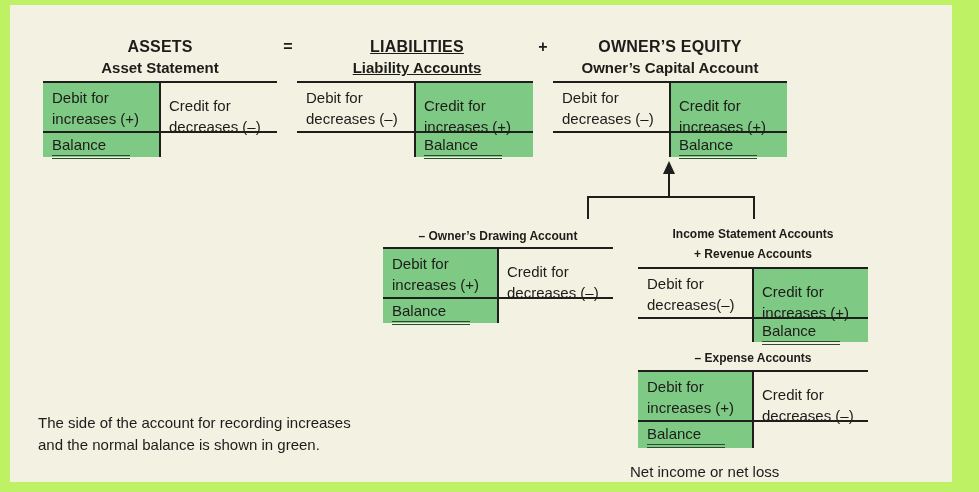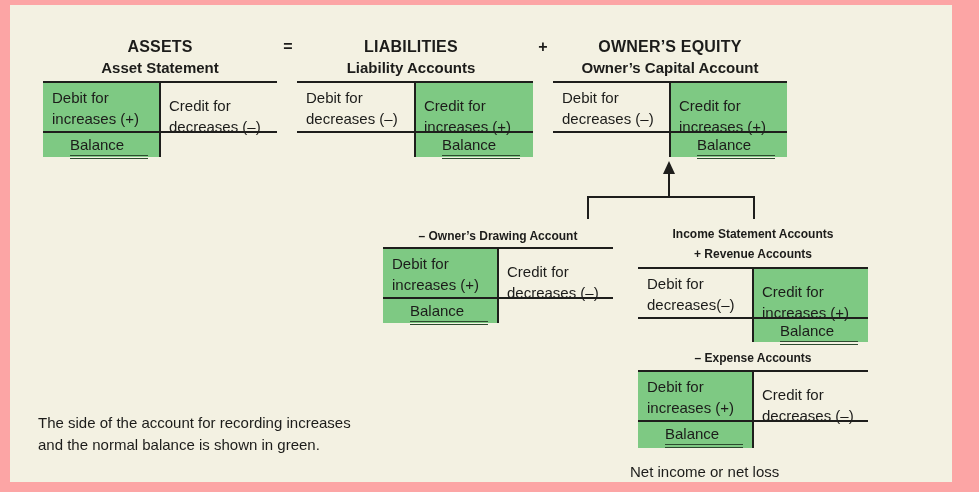--- a/index.html
+++ b/index.html
@@ -1,35 +1,35 @@
 <!DOCTYPE html>
 <html><head>
 <meta charset="utf-8">
 <style>
   * { margin:0; padding:0; box-sizing:border-box; }
   html,body { background:#ffffff; }
   body { font-family:"Liberation Sans","DejaVu Sans",sans-serif; color:#1c1c1a; }
-  .canvas { position:relative; width:979px; height:492px; background:#fca5a5; overflow:hidden; }
+  .canvas { position:relative; width:979px; height:492px; background:#bef264; overflow:hidden; }
   .panel { position:absolute; left:10px; top:5px; width:942px; height:477px; background:#f3f1e2; }
 
   
   .col-head { position:absolute; text-align:center; line-height:21px; }
   .col-head .t1 { font-weight:bold; font-size:16px; letter-spacing:.2px; }
   .col-head .t2 { font-weight:bold; font-size:15px; }
   .op { position:absolute; width:36px; text-align:center; font-weight:bold; font-size:16px; line-height:21px; }
 
   
   .t-account { position:absolute; border-top:2px solid #1e1e1c; }
   .green-half { position:absolute; top:0; bottom:0; width:50%; background:#7ec983; }
   .green-half.left { left:0; } .green-half.right { right:0; }
   .v-line { position:absolute; left:calc(50% - 1px); top:0; bottom:0; width:2px; background:#1e1e1c; }
   .mid-line { position:absolute; left:0; right:0; top:48px; height:2px; background:#1e1e1c; }
   .cell { position:absolute; top:0; width:50%; height:48px; padding:4px 4px 8px 9px; font-size:15px; line-height:21px; }
   .cell.debit { left:0; } .cell.credit { left:50%;margin-top:8px; }
-  .balance { position:absolute; top:53px; width:50%; padding-left:27px; font-size:15px; line-height:18px; }
+  .balance { position:absolute; top:53px; width:50%; padding-left:9px; font-size:15px; line-height:18px; }
   .balance.left-side { left:0; } .balance.right-side { left:50%; }
   .balance span { display:inline-block; min-width:78px; border-bottom:4px double #2c4a2e; padding-bottom:1px; }
 
   
   .sub-title { position:absolute; width:250px; text-align:center; font-weight:bold; font-size:12px; line-height:20px; }
 
   
   .cline { position:absolute; background:#1e1e1c; }
   .arrow-head { position:absolute; width:0; height:0;
     border-left:6px solid transparent; border-right:6px solid transparent;
@@ -43,21 +43,21 @@
 <body>
 
 <div class="canvas">
   <div class="panel"></div>
 
   <div class="col-head" style="left:43px;top:36px;width:234px;">
     <div class="t1">ASSETS</div>
     <div class="t2">Asset Statement</div>
   </div>
   <div class="op" style="left:270px;top:36px;">=</div>
-  <div class="col-head" style="left:293px;top:36px;width:236px;">
+  <div class="col-head" style="left:299px;top:36px;width:236px;text-decoration:underline;">
     <div class="t1">LIABILITIES</div>
     <div class="t2">Liability Accounts</div>
   </div>
   <div class="op" style="left:525px;top:36px;">+</div>
   <div class="col-head" style="left:553px;top:36px;width:234px;">
     <div class="t1">OWNER’S EQUITY</div>
     <div class="t2">Owner’s Capital Account</div>
   </div>
 
   <div class="t-account" style="left:43px;top:81px;width:234px;height:76px;">

